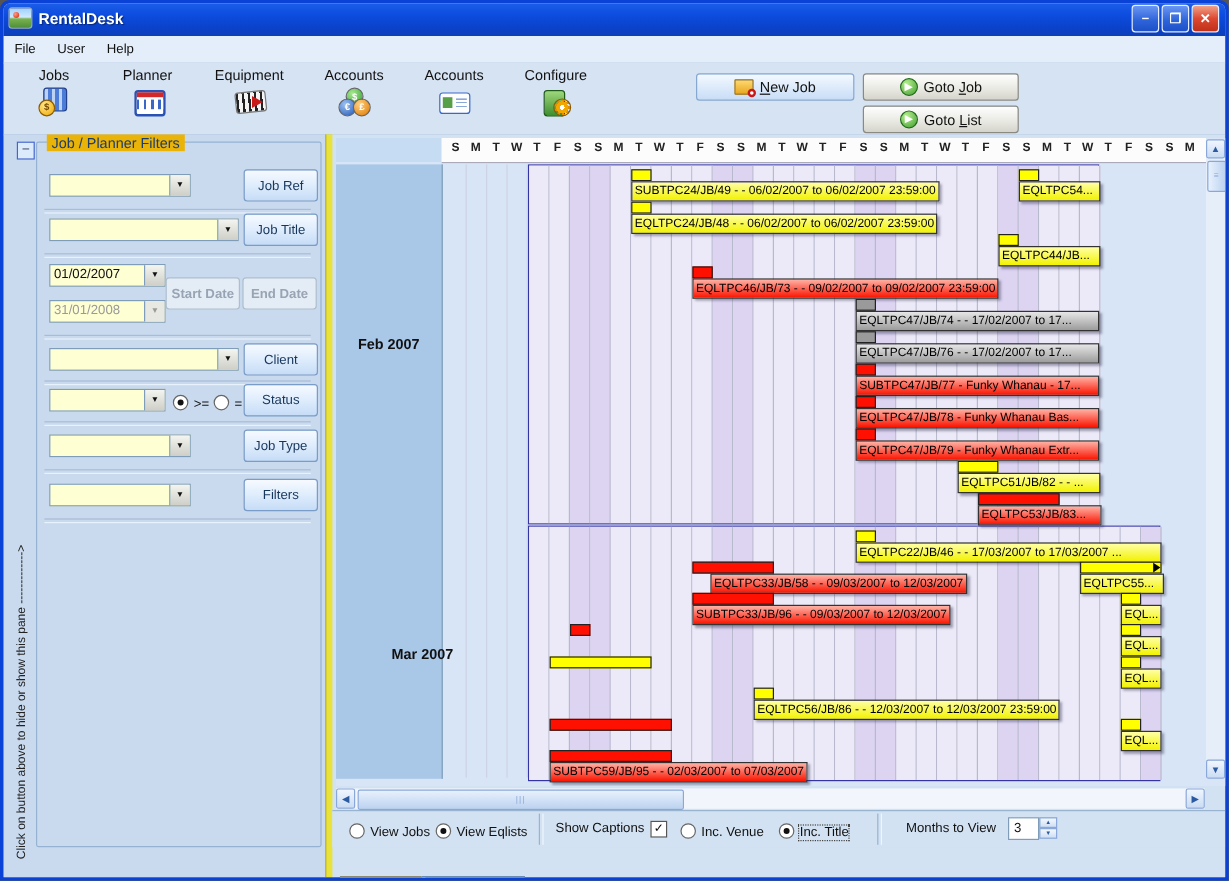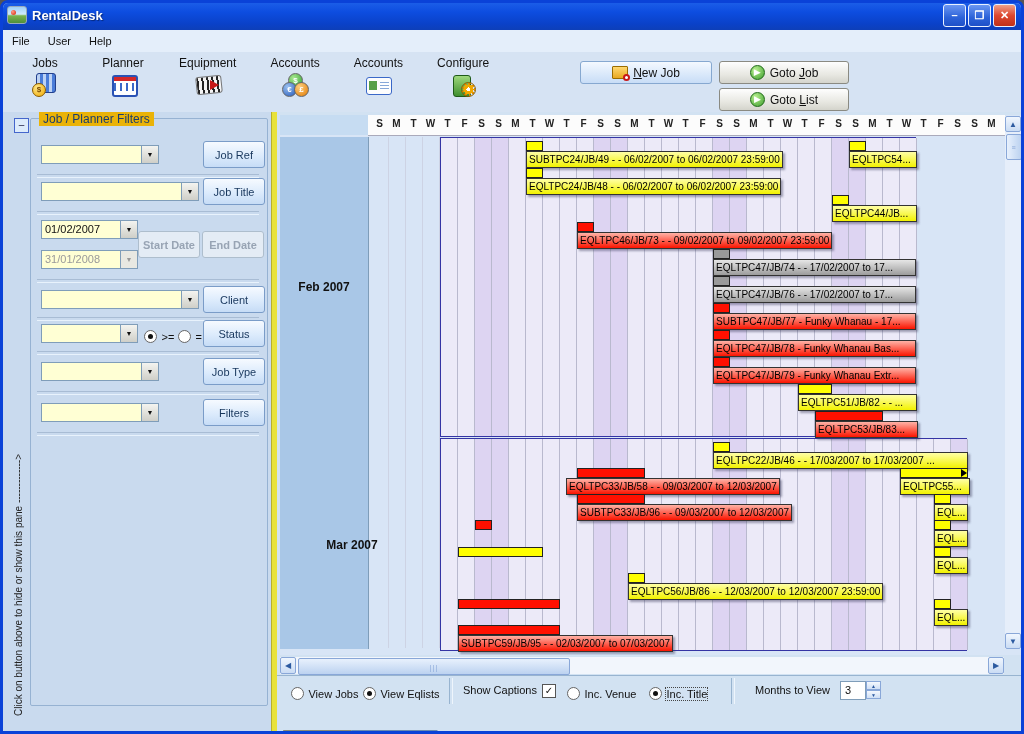--- a/index.html
+++ b/index.html
@@ -429,21 +429,21 @@
           <div class="daycol weekend" style="left: 408px;"></div>
           <div class="daycol" style="left: 425px;"></div>
           <div class="daycol" style="left: 442px;"></div>
           <div class="daycol" style="left: 459px;"></div>
           <div class="daycol" style="left: 476px;"></div>
           <div class="daycol" style="left: 493px;"></div>
           <div class="daycol weekend" style="left: 510px;"></div>
           <div class="marker m-yellow" style="left: 272px; top: 3px; width: 17px;"></div>
           <div class="cap c-yellow" style="left: 272px; top: 13px; width: 255px;">EQLTPC22/JB/46 -  - 17/03/2007 to 17/03/2007 ...</div>
           <div class="marker m-red" style="left: 136px; top: 29.1429px; width: 68px;"></div>
-          <div class="cap c-red w-auto" style="left: 125px; top: 39.1429px;">EQLTPC33/JB/58 -  - 09/03/2007 to 12/03/2007</div>
+          <div class="cap c-red w-auto" style="left: 151px; top: 39.1429px;">EQLTPC33/JB/58 -  - 09/03/2007 to 12/03/2007</div>
           <div class="marker m-yellow" style="left: 459px; top: 29.1429px; width: 68px;">
             <div class="cont-arrow"></div>
           </div>
           <div class="cap c-yellow" style="left: 459px; top: 39.1429px; width: 70px;">EQLTPC55...</div>
           <div class="marker m-red" style="left: 136px; top: 55.2857px; width: 68px;"></div>
           <div class="cap c-red w-auto" style="left: 136px; top: 65.2857px;">SUBTPC33/JB/96 -  - 09/03/2007 to 12/03/2007</div>
           <div class="marker m-yellow" style="left: 493px; top: 55.2857px; width: 17px;"></div>
           <div class="cap c-yellow" style="left: 493px; top: 65.2857px; width: 34px;">EQL...</div>
           <div class="marker m-red" style="left: 34px; top: 81.4286px; width: 17px;"></div>
           <div class="marker m-yellow" style="left: 493px; top: 81.4286px; width: 17px;"></div>

